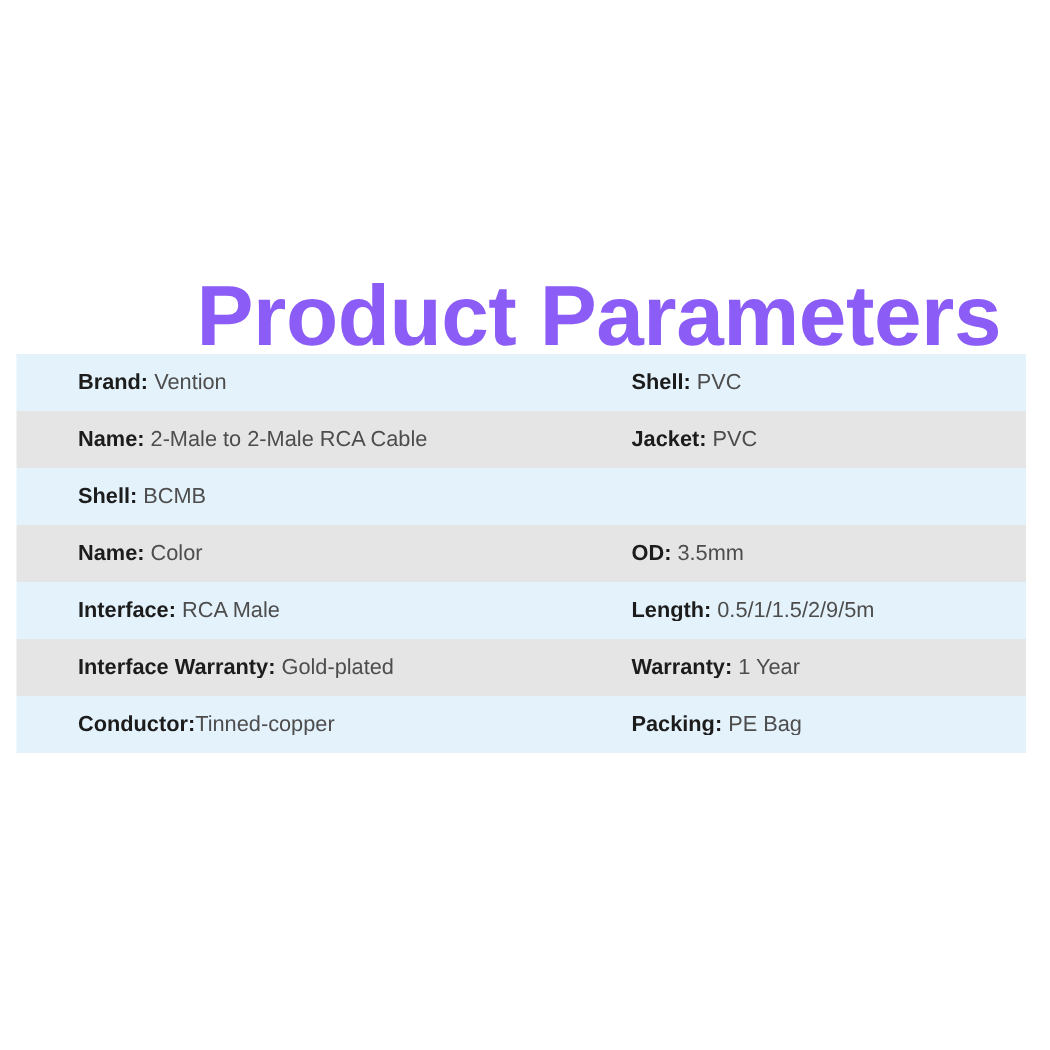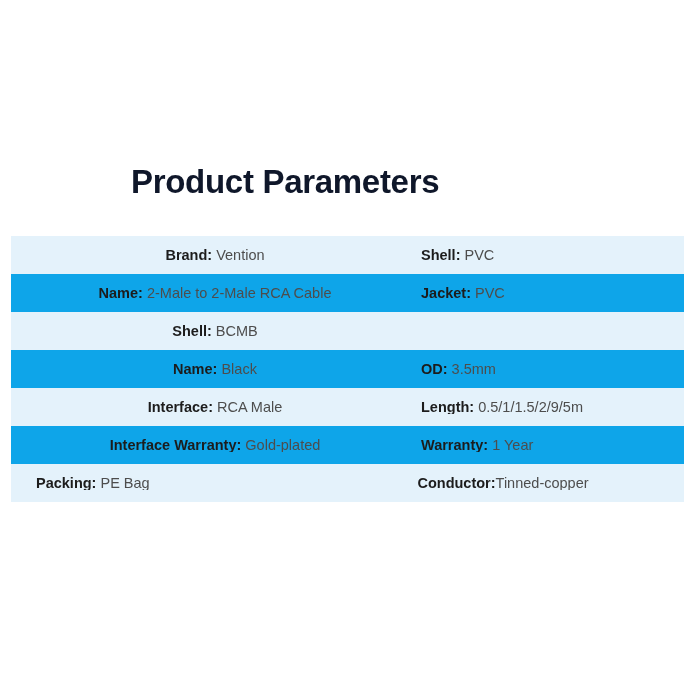--- a/index.html
+++ b/index.html
@@ -19,56 +19,55 @@
     width: 700px;
     height: 700px;
     background: #ffffff;
     box-sizing: border-box;
   }
 
   .page-title {
     position: absolute;
     left: 131px;
     top: 141px;
-    font-size: 33px;
+    font-size: 57px;
     font-weight: 700;
     letter-spacing: -0.3px;
-    color: #0f172a;
+    color: #8b5cf6;
     line-height: 1.15;
     white-space: nowrap;
   }
 
   .spec-table {
     position: absolute;
     left: 11px;
     top: 236px;
     width: 673px;
   }
 
   .spec-row {
     display: flex;
     height: 38px;
     align-items: center;
-    background: #0ea5e9;
+    background: #e5e5e5;
   }
   .spec-row.stripe {
     background: #e4f2fb;
   }
 
   .spec-cell {
     font-size: 14.5px;
     line-height: 1;
     white-space: nowrap;
     overflow: hidden;
   }
   .spec-cell.left {
     width: 385px;
-    padding-left: 23px;
+    padding-left: 41px;
     box-sizing: border-box;
-    text-align: center;
   }
   .spec-cell.right {
     flex: 1;
     padding-left: 25px;
     box-sizing: border-box;
   }
 
   .spec-label {
     font-weight: 700;
     color: #1c1c1c;
@@ -95,33 +94,33 @@
     <div class="spec-row">
       <div class="spec-cell left"><span class="spec-label">Name:</span><span class="spec-value"> 2-Male to 2-Male RCA Cable</span></div>
       <div class="spec-cell right"><span class="spec-label">Jacket:</span><span class="spec-value"> PVC</span></div>
     </div>
 
     <div class="spec-row stripe">
       <div class="spec-cell left"><span class="spec-label">Shell:</span><span class="spec-value"> BCMB</span></div>
     </div>
 
     <div class="spec-row">
-      <div class="spec-cell left"><span class="spec-label">Name:</span><span class="spec-value"> Black</span></div>
+      <div class="spec-cell left"><span class="spec-label">Name:</span><span class="spec-value"> Color</span></div>
       <div class="spec-cell right"><span class="spec-label">OD:</span><span class="spec-value"> 3.5mm</span></div>
     </div>
 
     <div class="spec-row stripe">
       <div class="spec-cell left"><span class="spec-label">Interface:</span><span class="spec-value"> RCA Male</span></div>
       <div class="spec-cell right"><span class="spec-label">Length:</span><span class="spec-value"> 0.5/1/1.5/2/9/5m</span></div>
     </div>
 
     <div class="spec-row">
       <div class="spec-cell left"><span class="spec-label">Interface Warranty:</span><span class="spec-value"> Gold-plated</span></div>
       <div class="spec-cell right"><span class="spec-label">Warranty:</span><span class="spec-value"> 1 Year</span></div>
     </div>
 
     <div class="spec-row stripe">
+      <div class="spec-cell left"><span class="spec-label">Conductor:</span><span class="spec-value">Tinned-copper</span></div>
       <div class="spec-cell right"><span class="spec-label">Packing:</span><span class="spec-value"> PE Bag</span></div>
-      <div class="spec-cell left"><span class="spec-label">Conductor:</span><span class="spec-value">Tinned-copper</span></div>
     </div>
 
   </div>
 </div>
 
 </body></html>

